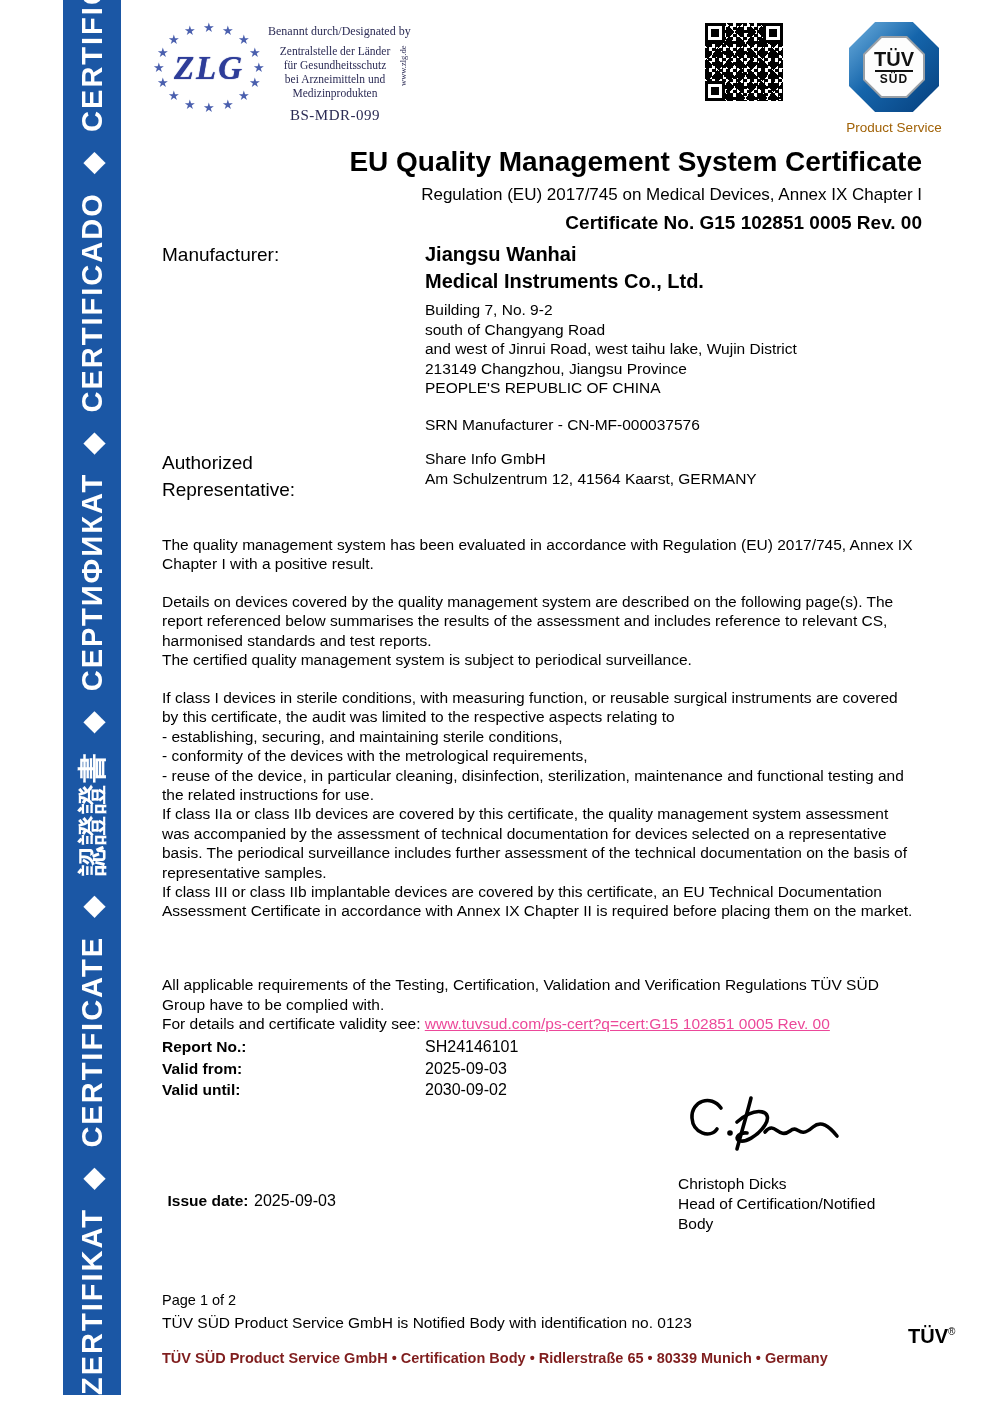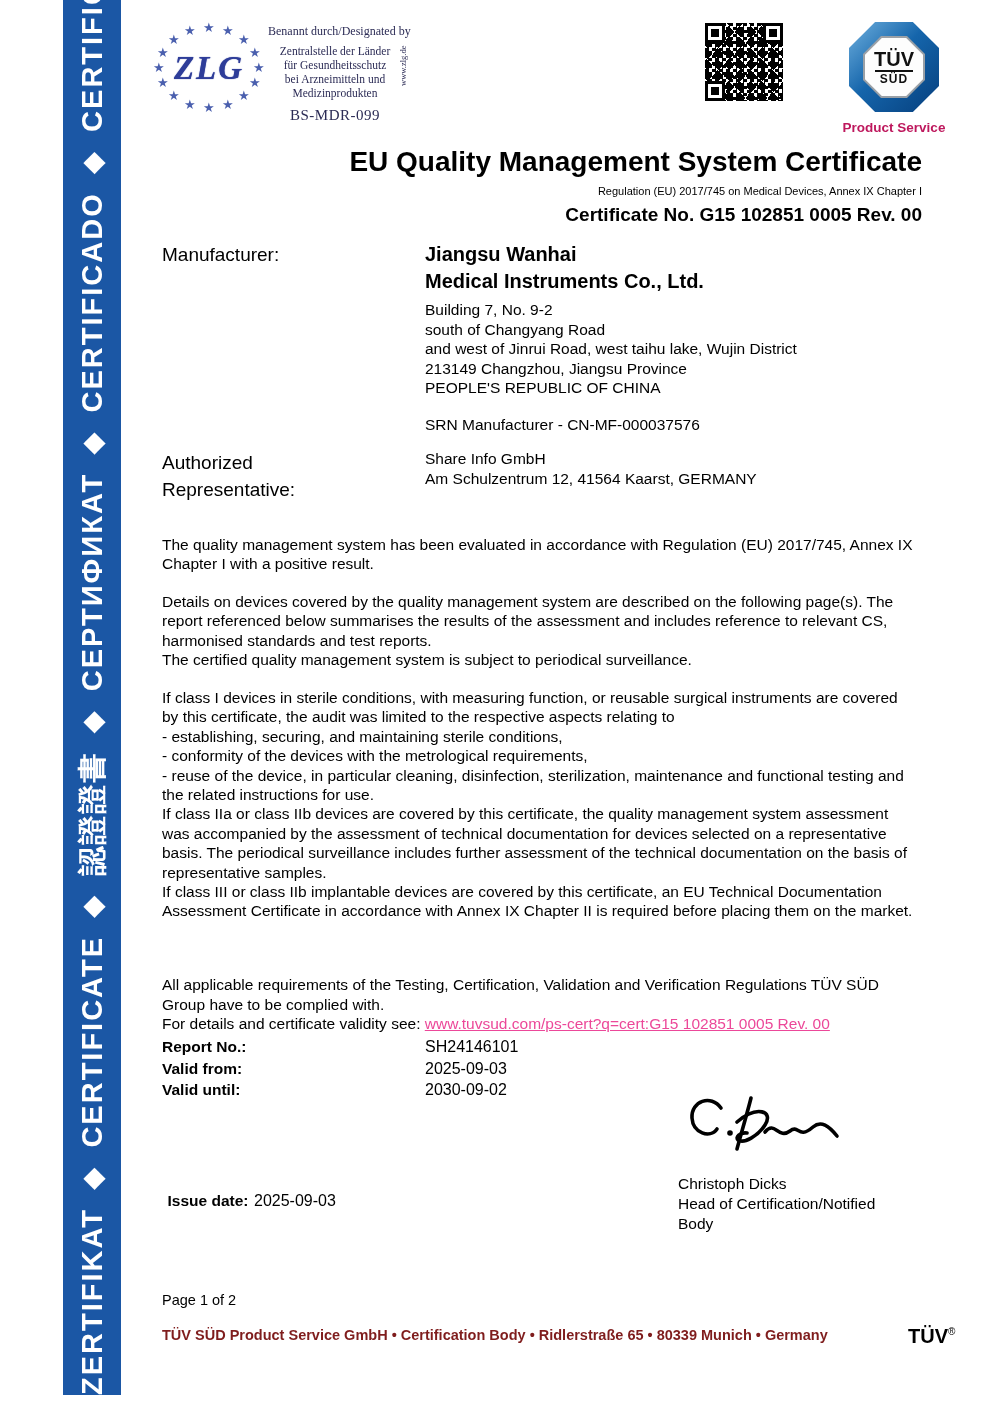--- a/index.html
+++ b/index.html
@@ -54,26 +54,26 @@
   
   .oct { clip-path:polygon(29% 0,71% 0,100% 29%,100% 71%,71% 100%,29% 100%,0 71%,0 29%); }
   .tuv-badge { position:absolute; left:849px; top:22px; width:90px; height:90px;
     background:linear-gradient(135deg,#6fb0de 0%,#1565ab 45%,#063f7d 100%);
     display:flex; align-items:center; justify-content:center; }
   .tuv-mid { width:62px; height:62px; background:#9aa0a6; display:flex; align-items:center; justify-content:center; }
   .tuv-inner { width:58px; height:58px; background:#fdfdfd; display:flex; flex-direction:column; align-items:center; justify-content:center; }
   .tuv-word { font-size:20px; font-weight:900; letter-spacing:0; color:#111; line-height:20px; }
   .tuv-line { width:38px; height:2px; background:#111; margin:1px 0 1px; }
   .tuv-sud { font-size:12px; font-weight:700; color:#111; letter-spacing:1px; line-height:13px; }
-  .product-service { position:absolute; left:841px; top:120px; width:106px; text-align:center; font-size:13.5px; color:#be185d;font-weight:bold; }
+  .product-service { position:absolute; left:841px; top:120px; width:106px; text-align:center; font-size:13.5px; color:#a16207; }
 
   
   .titleblock { position:absolute; left:162px; top:146px; width:760px;text-align:right; }
   .title-main { font-size:28px; font-weight:bold; letter-spacing:0; }
-  .title-reg { font-size:11px; margin-top:7px; }
+  .title-reg { font-size:17px; margin-top:7px; }
   .title-certno { font-size:19px; font-weight:bold; margin-top:7px; }
 
   
   .row2 { position:absolute; left:162px; display:grid; grid-template-columns:263px auto; }
   .biglabel { font-size:19px; font-weight:normal; line-height:27px; white-space:pre-line; }
   .mfr-name { font-size:20px; font-weight:bold; line-height:27px; white-space:pre-line; }
   .mfr-addr { font-size:15.5px; line-height:19.5px; margin-top:5px; white-space:pre-line; }
   .mfr-srn  { font-size:15.5px; margin-top:18px; }
   .rep-name, .rep-addr { font-size:15.5px; line-height:19.5px; }
 
@@ -227,17 +227,18 @@
     <div class="sig-role">Head of Certification/Notified Body</div>
   </div>
 
   <div class="issue">
     <div class="issue-label">Issue date:</div>
     <div class="issue-value">2025-09-03</div>
   </div>
 
   <div class="footer">
     <div class="f-page">Page 1 of 2</div>
+    <div class="f-nb">TÜV SÜD Product Service GmbH is Notified Body with identification no. 0123</div>
     <div class="f-addr">TÜV SÜD Product Service GmbH • Certification Body • Ridlerstraße 65 • 80339 Munich • Germany</div>
   </div>
   <div class="f-tuv"><span>TÜV</span><sup>®</sup></div>
 
 </div>
 
 </body></html>

